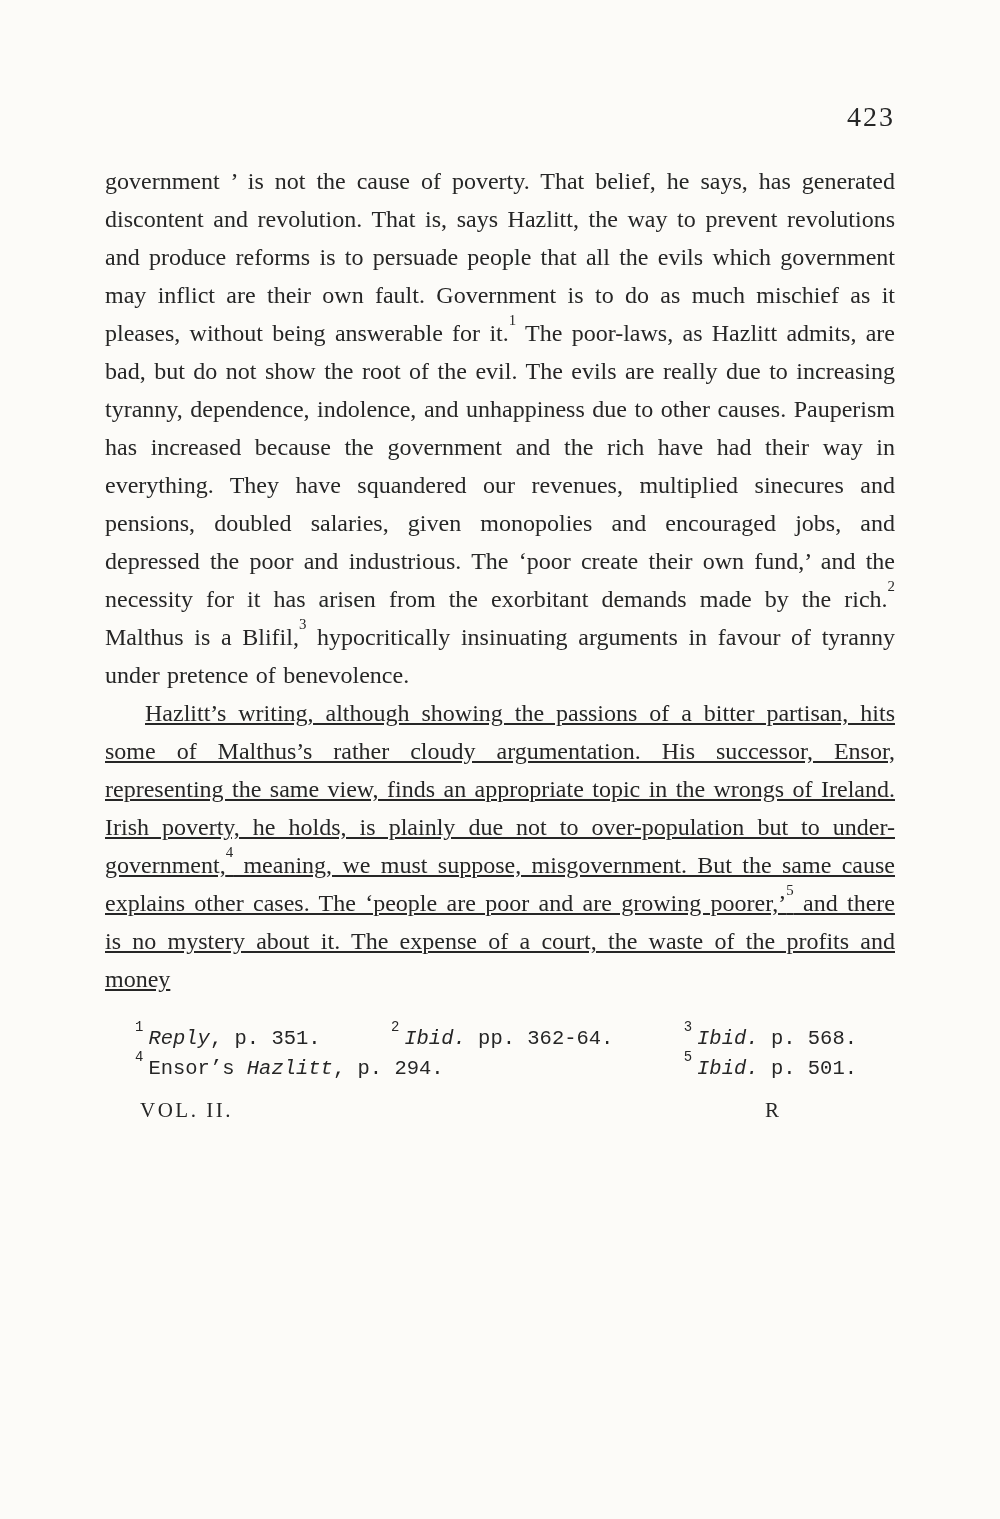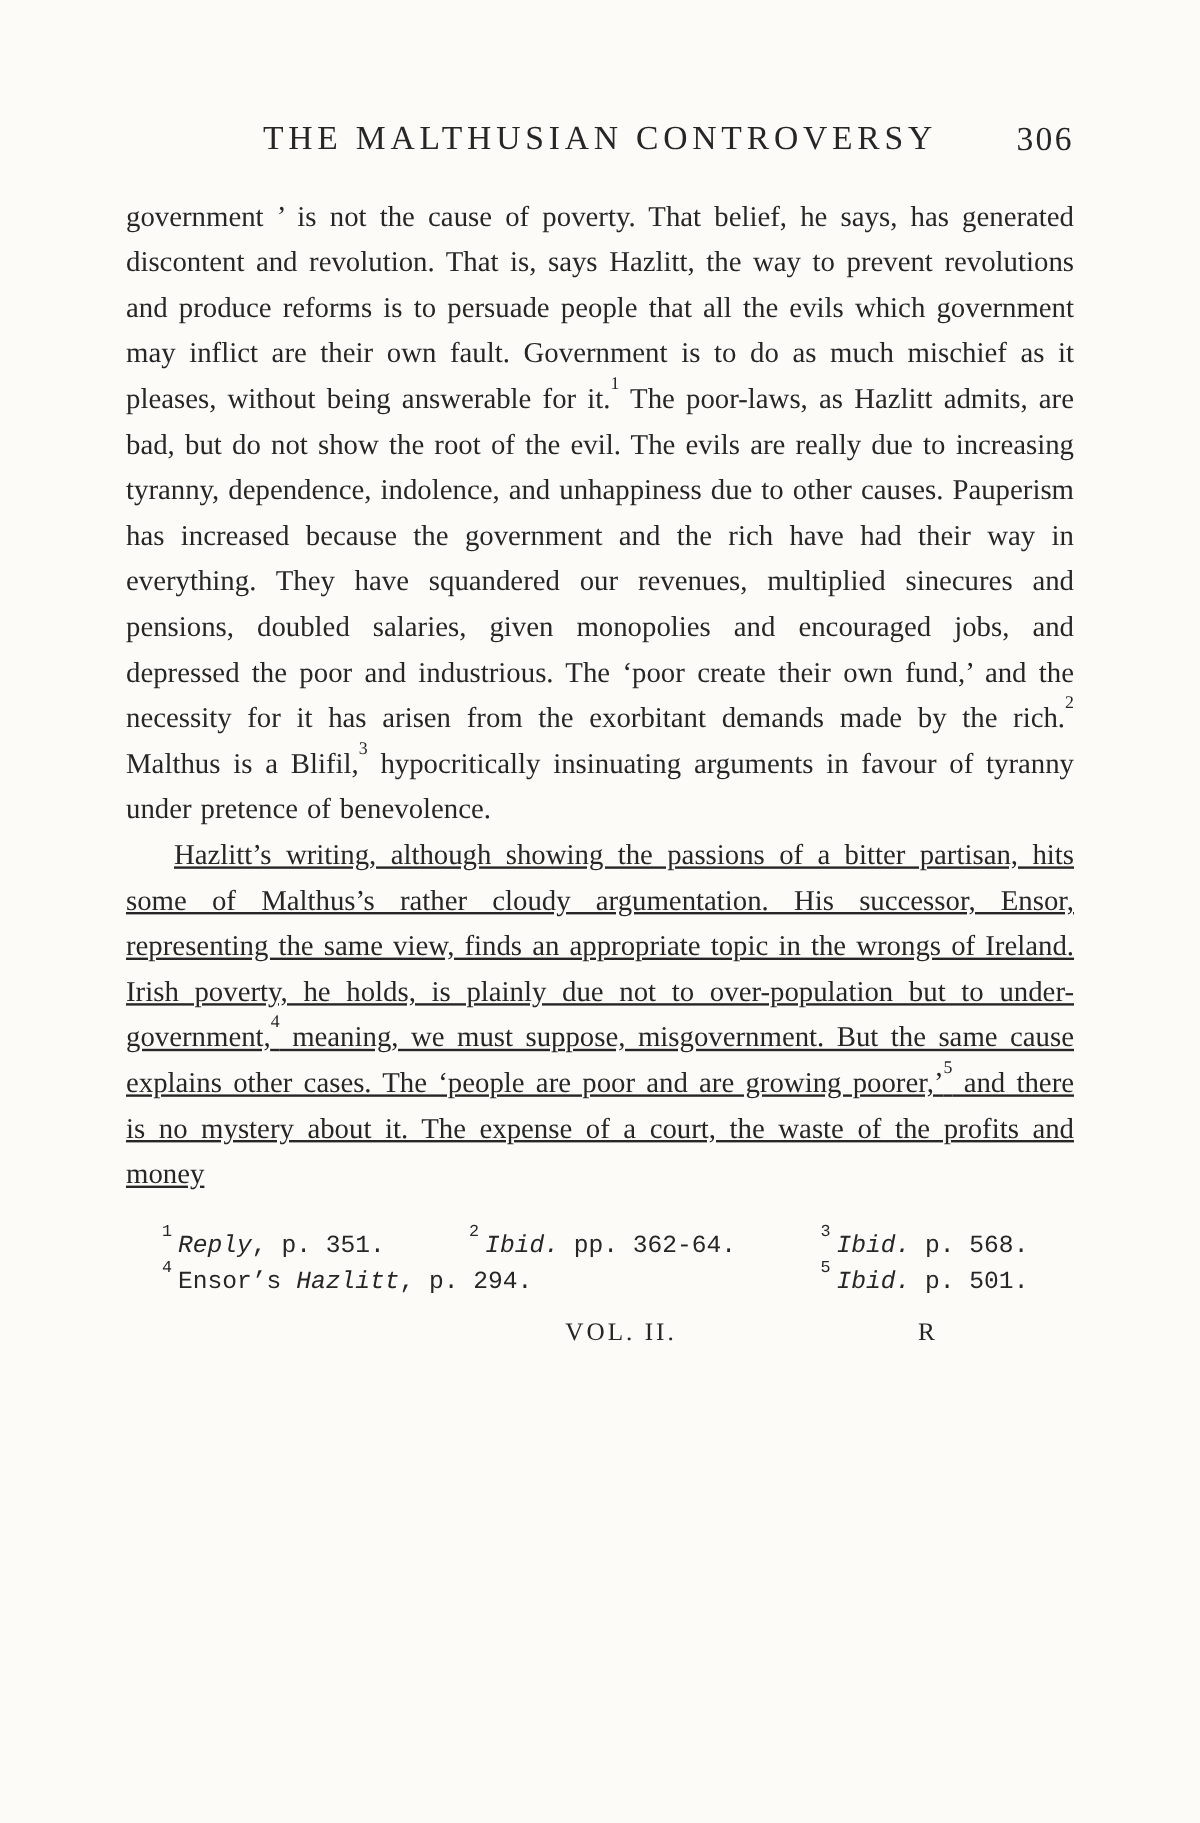--- a/index.html
+++ b/index.html
@@ -63,34 +63,32 @@
     line-height: 0;
     margin-right: 5px;
   }
   .fn i { font-style: italic; }
 
   .page-footer {
     position: relative;
     margin-top: 14px;
     height: 30px;
     font-size: 21px;
-    text-align: center;
   }
   .volume { margin-left: 35px; letter-spacing: 2.5px; }
   .signature { position: absolute; left: 660px; top: 0; letter-spacing: 1px; }
 </style>
 </head>
 <body>
 
 <div class="page">
   <div class="content">
 
     <div class="page-header">
-      <span class="running-title">THE MALTHUSIAN CONTROVERSY</span>
-      <span class="page-number">306</span>
+      <span class="page-number">423</span>
     </div>
 
     <div class="text-block">
       <p class="para"><span>government ’ is not the cause of poverty. That belief, he says, has generated discontent and revolution. That is, says Hazlitt, the way to prevent revolutions and produce reforms is to persuade people that all the evils which government may inflict are their own fault. Government is to do as much mischief as it pleases, without being answerable for it.</span><sup>1</sup><span> The poor-laws, as Hazlitt admits, are bad, but do not show the root of the evil. The evils are really due to increasing tyranny, dependence, indolence, and unhappiness due to other causes. Pauperism has increased because the government and the rich have had their way in everything. They have squandered our revenues, multiplied sinecures and pensions, doubled salaries, given monopolies and encouraged jobs, and depressed the poor and industrious. The ‘poor create their own fund,’ and the necessity for it has arisen from the exorbitant demands made by the rich.</span><sup>2</sup><span> Malthus is a Blifil,</span><sup>3</sup><span> hypocritically insinuating arguments in favour of tyranny under pretence of benevolence.</span></p>
 
       <p class="para indent"><span>Hazlitt’s writing, although showing the passions of a bitter partisan, hits some of Malthus’s rather cloudy argumentation. His successor, Ensor, representing the same view, finds an appropriate topic in the wrongs of Ireland. Irish poverty, he holds, is plainly due not to over-population but to under-government,</span><sup>4</sup><span> meaning, we must suppose, misgovernment. But the same cause explains other cases. The ‘people are poor and are growing poorer,’</span><sup>5</sup><span> and there is no mystery about it. The expense of a court, the waste of the profits and money</span></p>
     </div>
 
     <div class="footnotes">
       <div class="fn-row">

